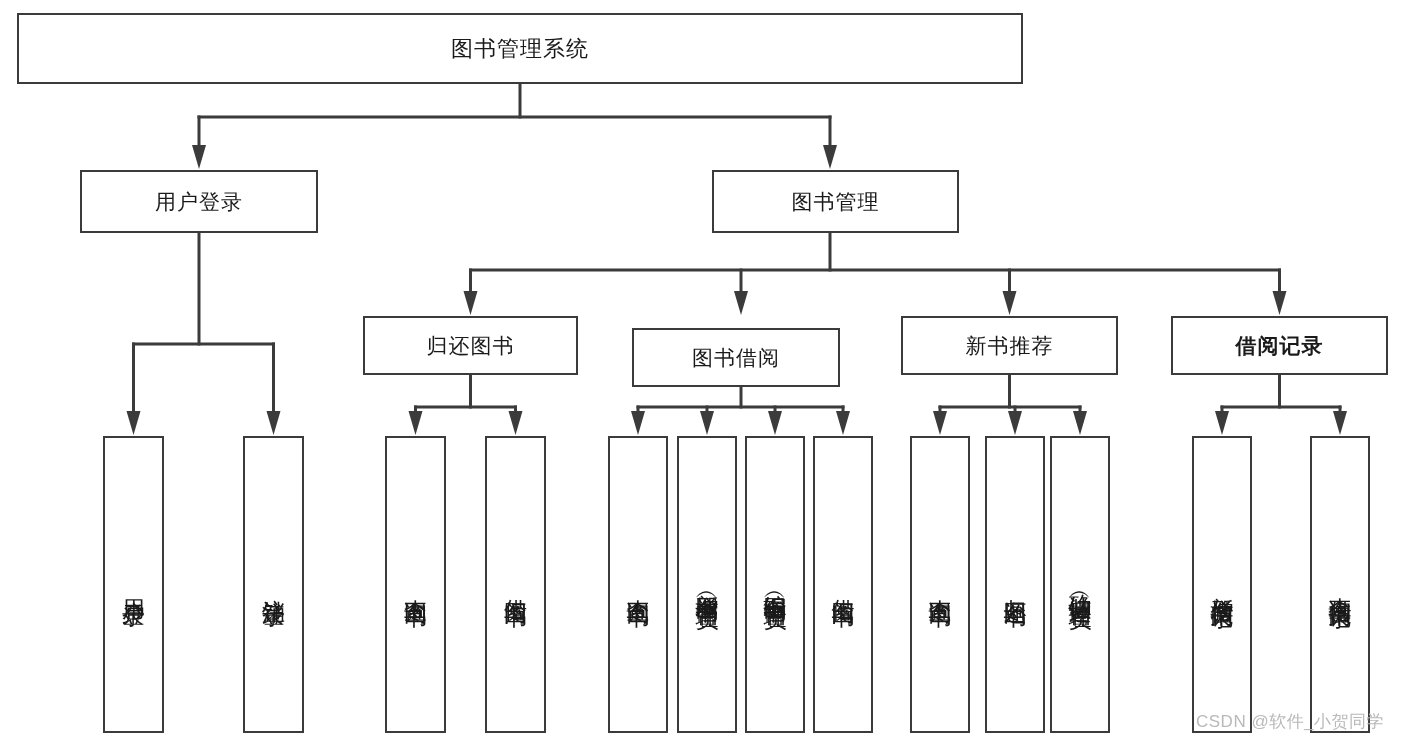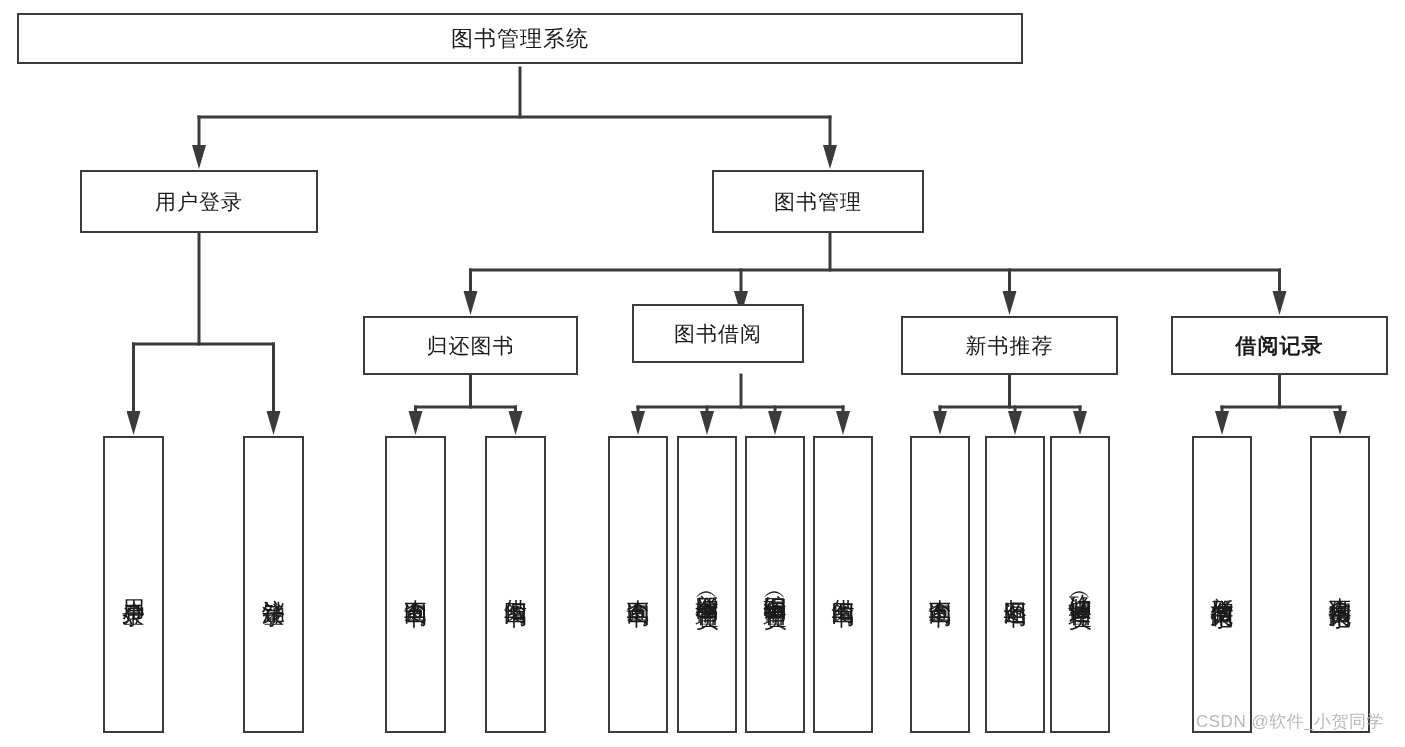--- a/index.html
+++ b/index.html
@@ -123,33 +123,33 @@
         <polygon points="1073,411 1087,411 1080,435" fill="#3b3b3b"></polygon>
         <line x1="1279.5" y1="375" x2="1279.5" y2="407" stroke="#3b3b3b" stroke-width="3" stroke-linecap="square"></line>
         <line x1="1222" y1="407" x2="1340" y2="407" stroke="#3b3b3b" stroke-width="3" stroke-linecap="square"></line>
         <line x1="1222" y1="407" x2="1222" y2="414" stroke="#3b3b3b" stroke-width="3" stroke-linecap="square"></line>
         <polygon points="1215,411 1229,411 1222,435" fill="#3b3b3b"></polygon>
         <line x1="1340" y1="407" x2="1340" y2="414" stroke="#3b3b3b" stroke-width="3" stroke-linecap="square"></line>
         <polygon points="1333,411 1347,411 1340,435" fill="#3b3b3b"></polygon>
       </g>
   </svg>
   <div id="nodes">
-      <div class="node root" style="left: 17px; top: 13px; width: 1006px; height: 51px;">
+      <div class="node root" style="left: 17px; top: 13px; width: 1006px; height: 71px;">
         <span class="htext">图书管理系统</span>
       </div>
       <div class="node horiz" style="left: 80px; top: 170px; width: 238px; height: 63px;">
         <span class="htext">用户登录</span>
       </div>
-      <div class="node horiz" style="left: 712px; top: 170px; width: 212px; height: 63px;">
+      <div class="node horiz" style="left: 712px; top: 170px; width: 247px; height: 63px;">
         <span class="htext">图书管理</span>
       </div>
       <div class="node horiz" style="left: 363px; top: 316px; width: 215px; height: 59px;">
         <span class="htext">归还图书</span>
       </div>
-      <div class="node horiz" style="left: 632px; top: 304px; width: 172px; height: 59px;">
+      <div class="node horiz" style="left: 632px; top: 328px; width: 208px; height: 59px;">
         <span class="htext">图书借阅</span>
       </div>
       <div class="node horiz" style="left: 901px; top: 316px; width: 217px; height: 59px;">
         <span class="htext">新书推荐</span>
       </div>
       <div class="node horiz" style="left: 1171px; top: 316px; width: 217px; height: 59px; font-weight: bold;">
         <span class="htext">借阅记录</span>
       </div>
       <div class="node vert" style="left: 103px; top: 436px; width: 61px; height: 297px;">
         <span class="vtext">用户登录</span>

